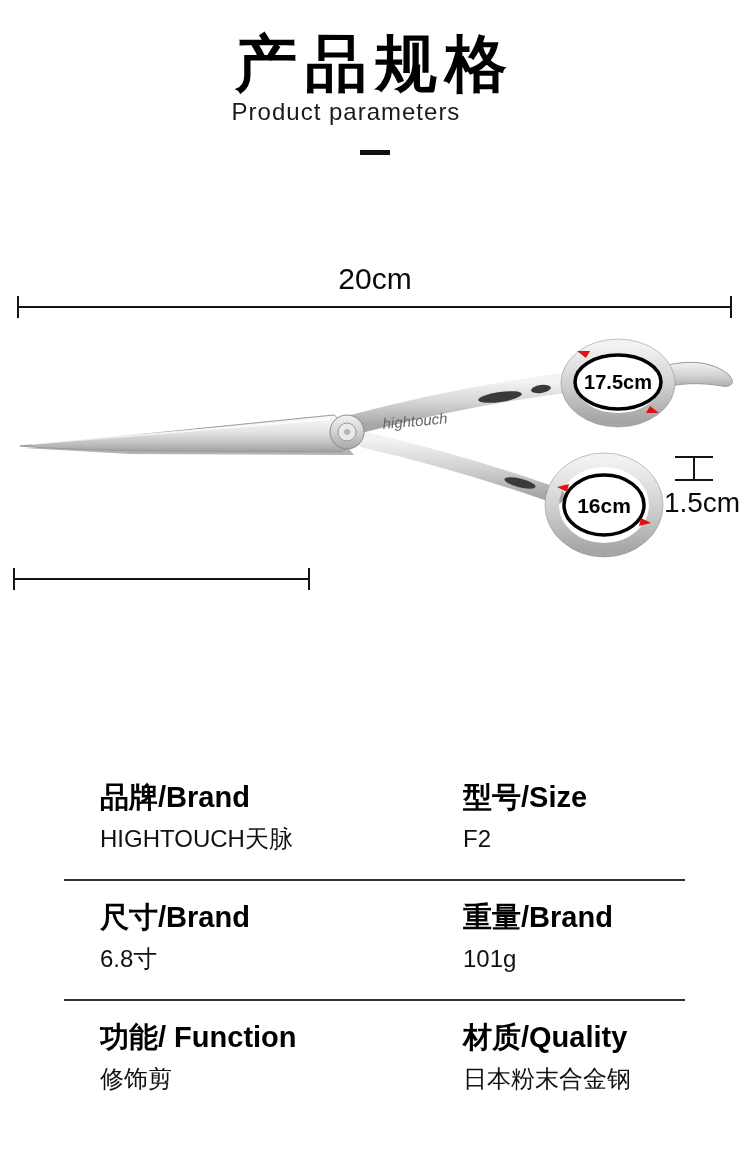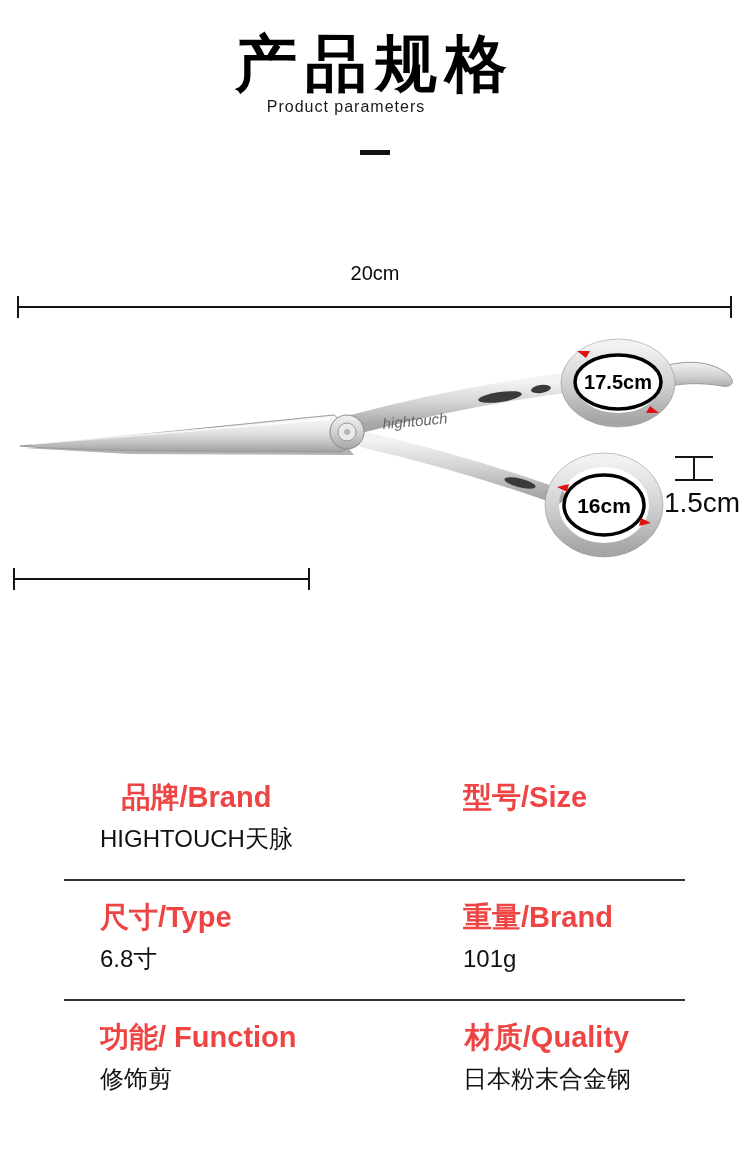--- a/index.html
+++ b/index.html
@@ -6,33 +6,33 @@
   #page{
     position:relative;width:750px;height:1158px;background:#ffffff;
     font-family:"Liberation Sans","DejaVu Sans",sans-serif;color:#111;overflow:hidden;
   }
   .title{
     position:absolute;top:22px;left:0;width:750px;text-align:center;
     font-size:62px;font-weight:900;letter-spacing:8px;color:#000;
   }
   .subtitle{
     position:absolute;top:98px;left:0;width:692px;text-align:center;
-    font-size:16px;font-weight:400;letter-spacing:1px;color:#1a1a1a;
+    font-size:24px;font-weight:400;letter-spacing:1px;color:#1a1a1a;
   }
   .dash{
     position:absolute;top:150px;left:50%;transform:translateX(-50%);
     width:30px;height:5px;background:#111;
   }
-  .dim-label{position:absolute;font-size:20px;color:#0a0a0a;text-align:center;}
+  .dim-label{position:absolute;font-size:30px;color:#0a0a0a;text-align:center;}
   .mline{position:absolute;background:#141414;}
   .spec-row{position:absolute;left:0;width:750px;height:100px;}
   .spec-cell{position:absolute;top:0;}
   .spec-cell.left{left:100px;}
   .spec-cell.right{left:463px;}
-  .spec-label{font-size:29px;font-weight:600;color:#ef4444;line-height:38px;text-align:center;}
+  .spec-label{font-size:29px;font-weight:600;color:#000000;line-height:38px;}
   .spec-value{font-size:24px;font-weight:400;color:#111;margin-top:8px;line-height:30px;}
   .divider{position:absolute;left:64px;width:621px;height:2px;background:#333;}
   svg{display:block;}
 </style>
 </head>
 <body>
 
 <div id="page">
 
   <div class="title">产品规格</div>
@@ -113,28 +113,29 @@
 
   <div>
 
     <div class="spec-row" style="top:778px;">
       <div class="spec-cell left">
         <div class="spec-label">品牌/Brand</div>
         <div class="spec-value">HIGHTOUCH天脉</div>
       </div>
       <div class="spec-cell right">
         <div class="spec-label">型号/Size</div>
+        <div class="spec-value">F2</div>
       </div>
     </div>
 
     <div class="divider" style="top:879px;"></div>
 
     <div class="spec-row" style="top:898px;">
       <div class="spec-cell left">
-        <div class="spec-label">尺寸/Type</div>
+        <div class="spec-label">尺寸/Brand</div>
         <div class="spec-value">6.8寸</div>
       </div>
       <div class="spec-cell right">
         <div class="spec-label">重量/Brand</div>
         <div class="spec-value">101g</div>
       </div>
     </div>
 
     <div class="divider" style="top:999px;"></div>
 

